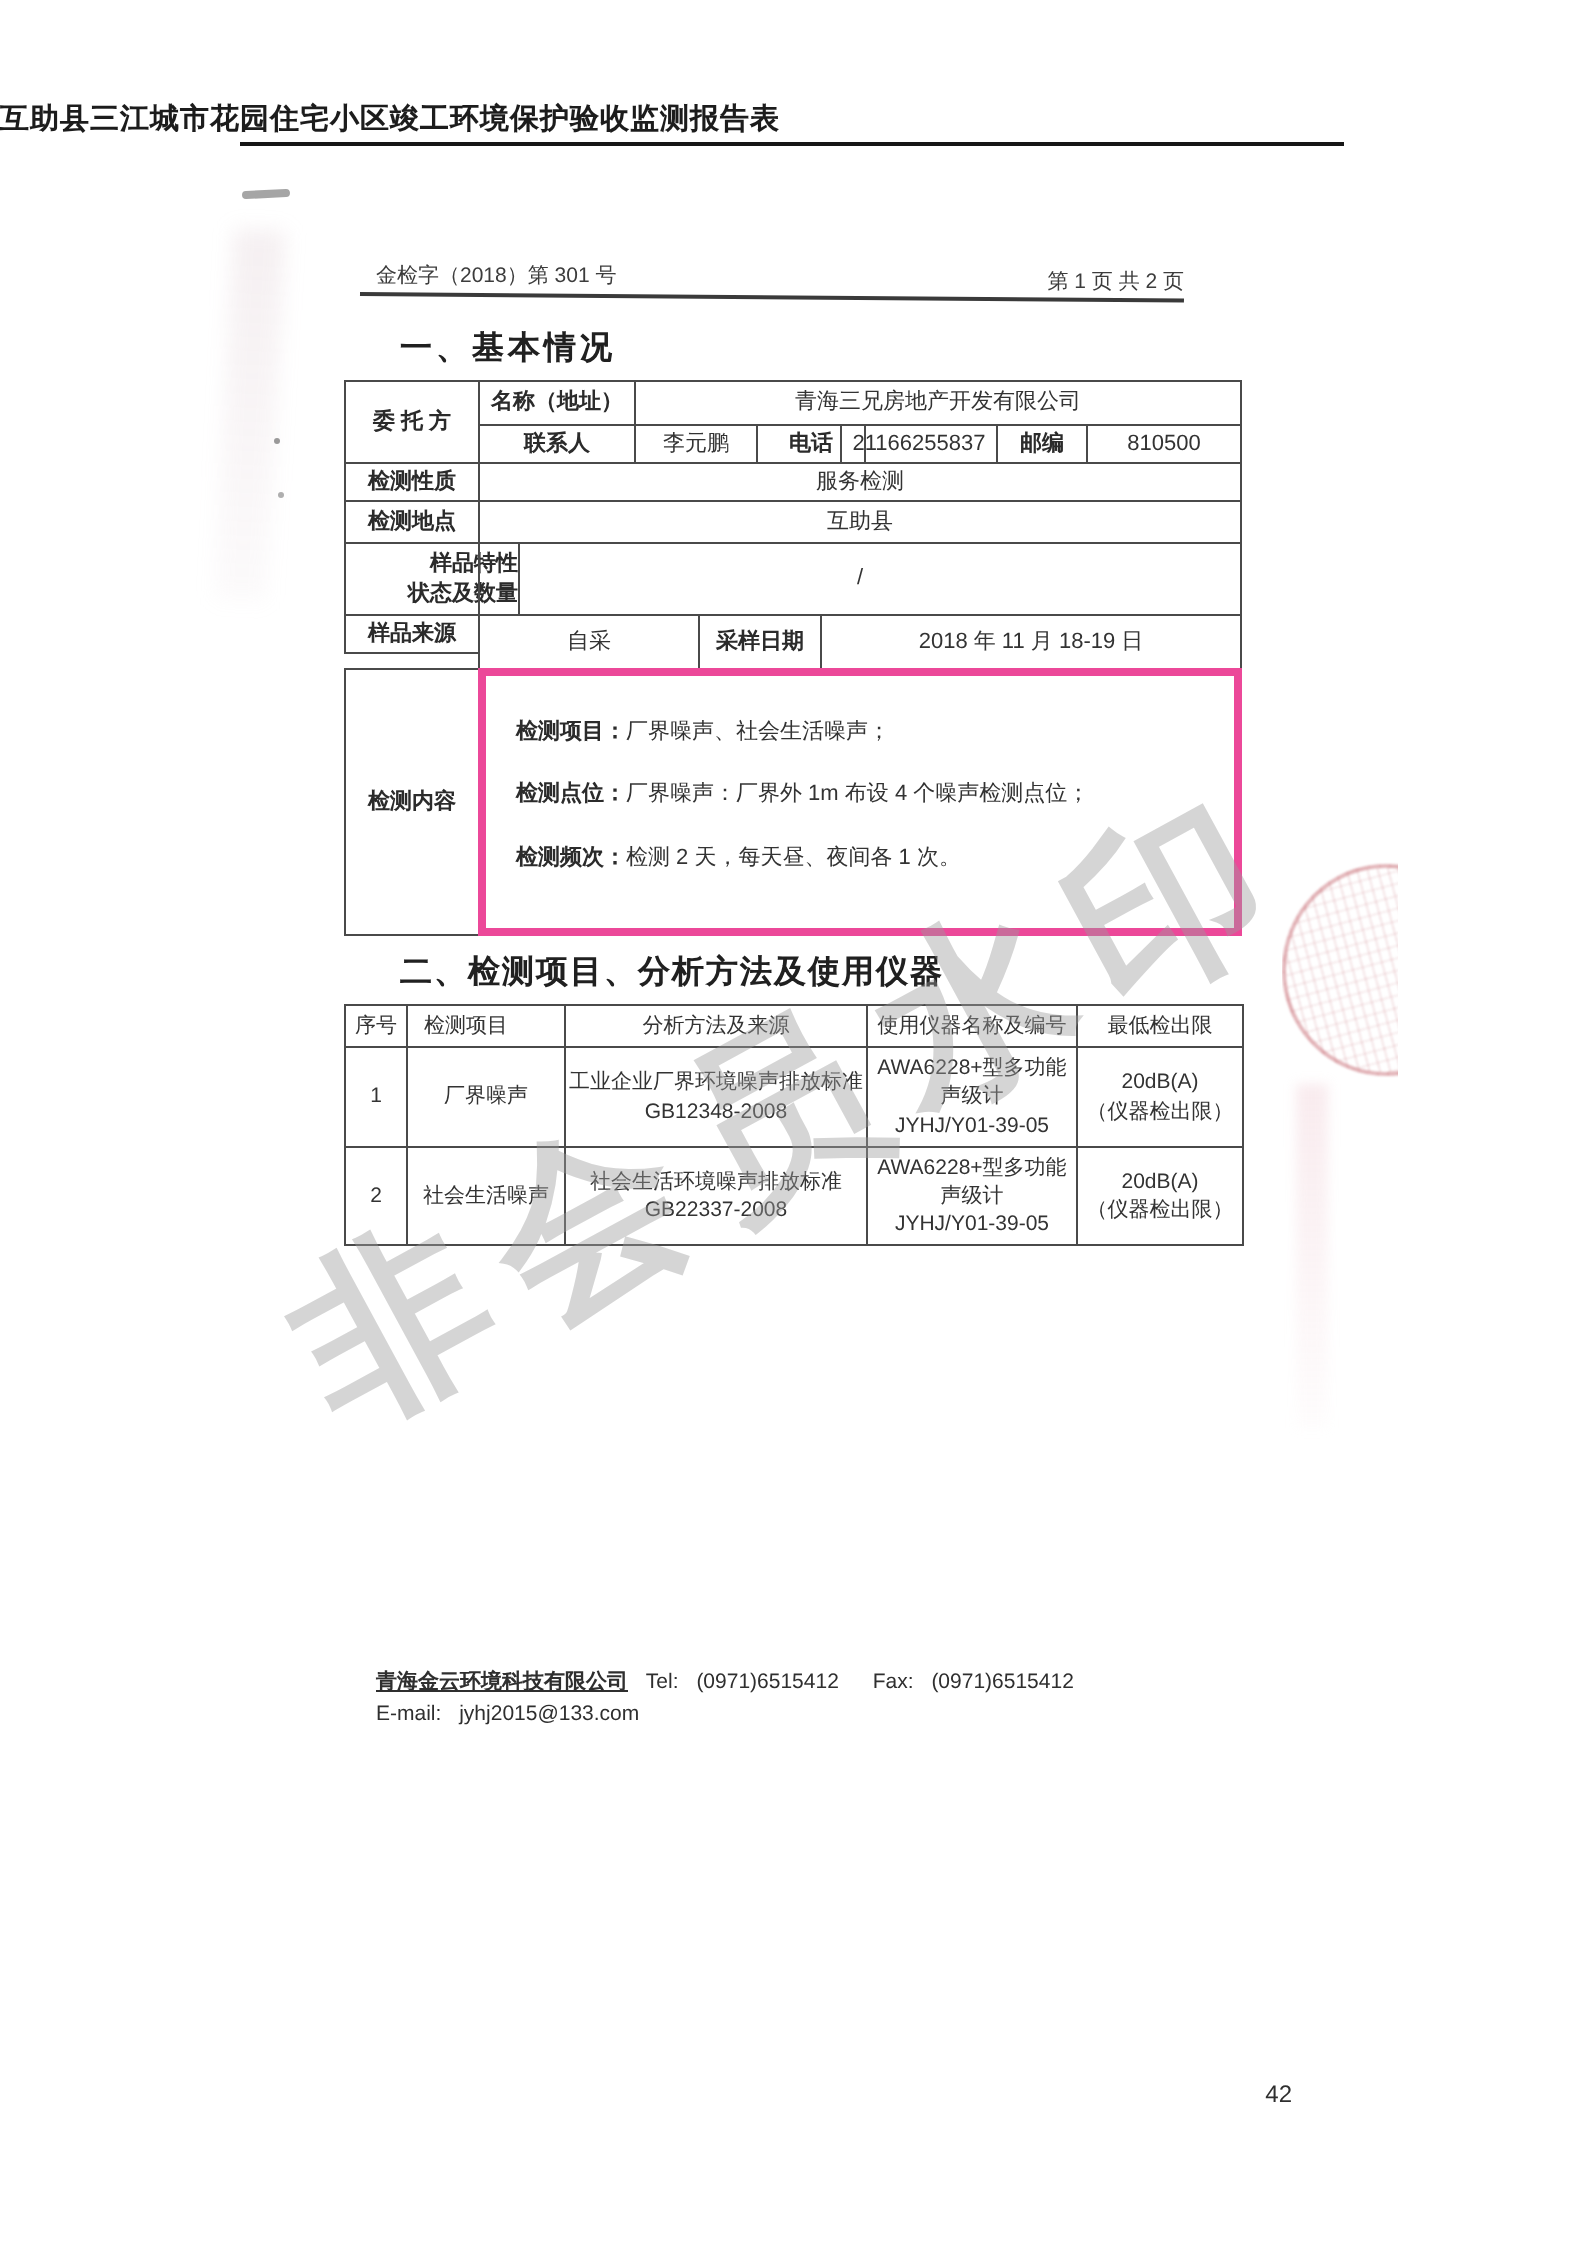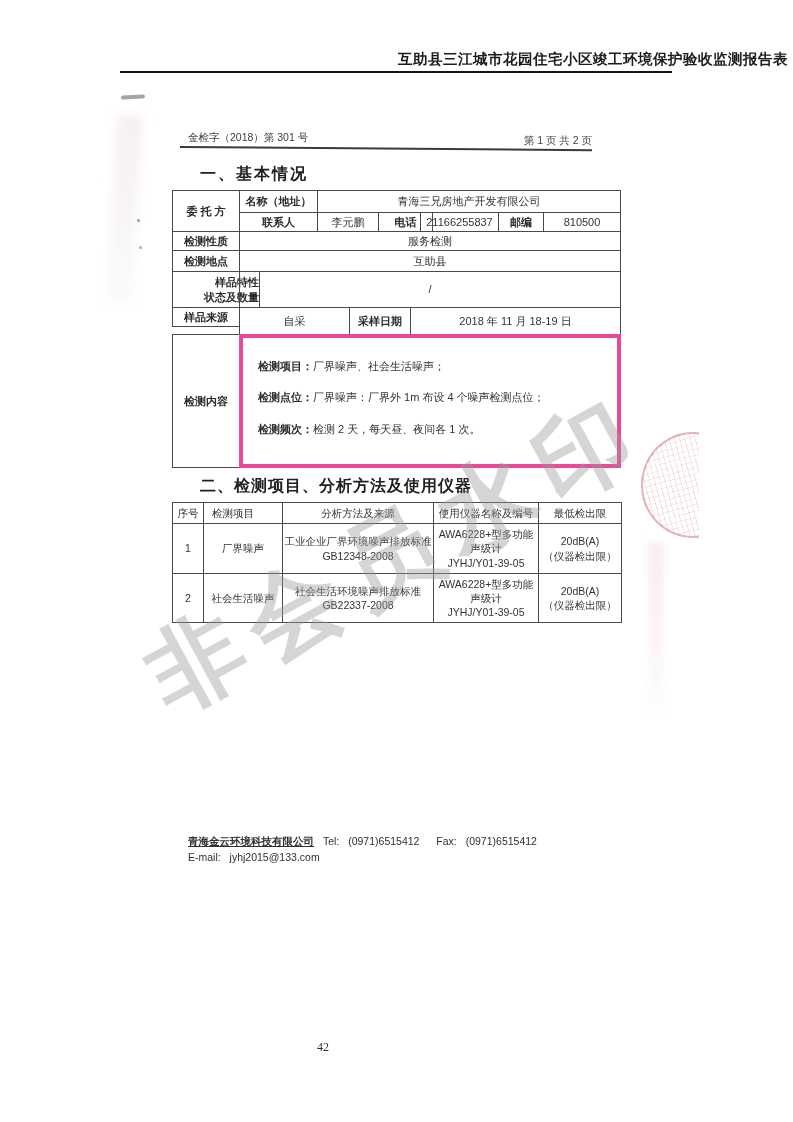--- a/index.html
+++ b/index.html
@@ -3,21 +3,21 @@
 <meta charset="utf-8">
 <style>
   html,body{margin:0;padding:0;background:#ffffff;}
   .page{
     position:relative; width:793px; height:1122px; margin:0 auto;
     background:#ffffff; overflow:hidden;
     font-family:"Liberation Sans", sans-serif; color:#333;
   }
   
   .doc-title{
-    position:absolute; top:50px; left:0; width:788px; text-align:right;
+    position:absolute; top:50px; left:0; width:788px; text-align:left;
     font-size:14.5px; font-weight:bold; color:#1c1c1c; letter-spacing:.5px;
   }
   .title-underline{
     position:absolute; top:71px; left:120px; width:552px; height:2px;
     background:#161616;
   }
   .doc-number{
     position:absolute; top:131px; left:188px; font-size:10.5px; color:#3c3c3c;
   }
   .page-info{
@@ -99,22 +99,22 @@
 
   
   .footer{
     position:absolute; left:188px; top:833px; font-size:10.5px; color:#2f2f2f;
     line-height:1.55; z-index:2;
   }
   .footer .company{ font-weight:bold; text-decoration:underline; }
   .footer .sp{ display:inline-block; width:14px; }
   .footer .sp2{ display:inline-block; width:6px; }
   .page-number{
-    position:absolute; top:1040px; left:0; width:646px; text-align:center;
-    font-size:12px; color:#2f2f2f; font-family:Liberation Serif, serif;
+    position:absolute; top:1040px; left:0; width:646px; text-align:right;
+    font-size:12px; color:#2f2f2f; font-family:Liberation Sans, sans-serif;
   }
   .tbl{ position:absolute; z-index:2; }
 </style>
 </head>
 <body>
 
 <div class="page">
 
   <div class="doc-title">互助县三江城市花园住宅小区竣工环境保护验收监测报告表</div>
   <div class="title-underline"></div>

